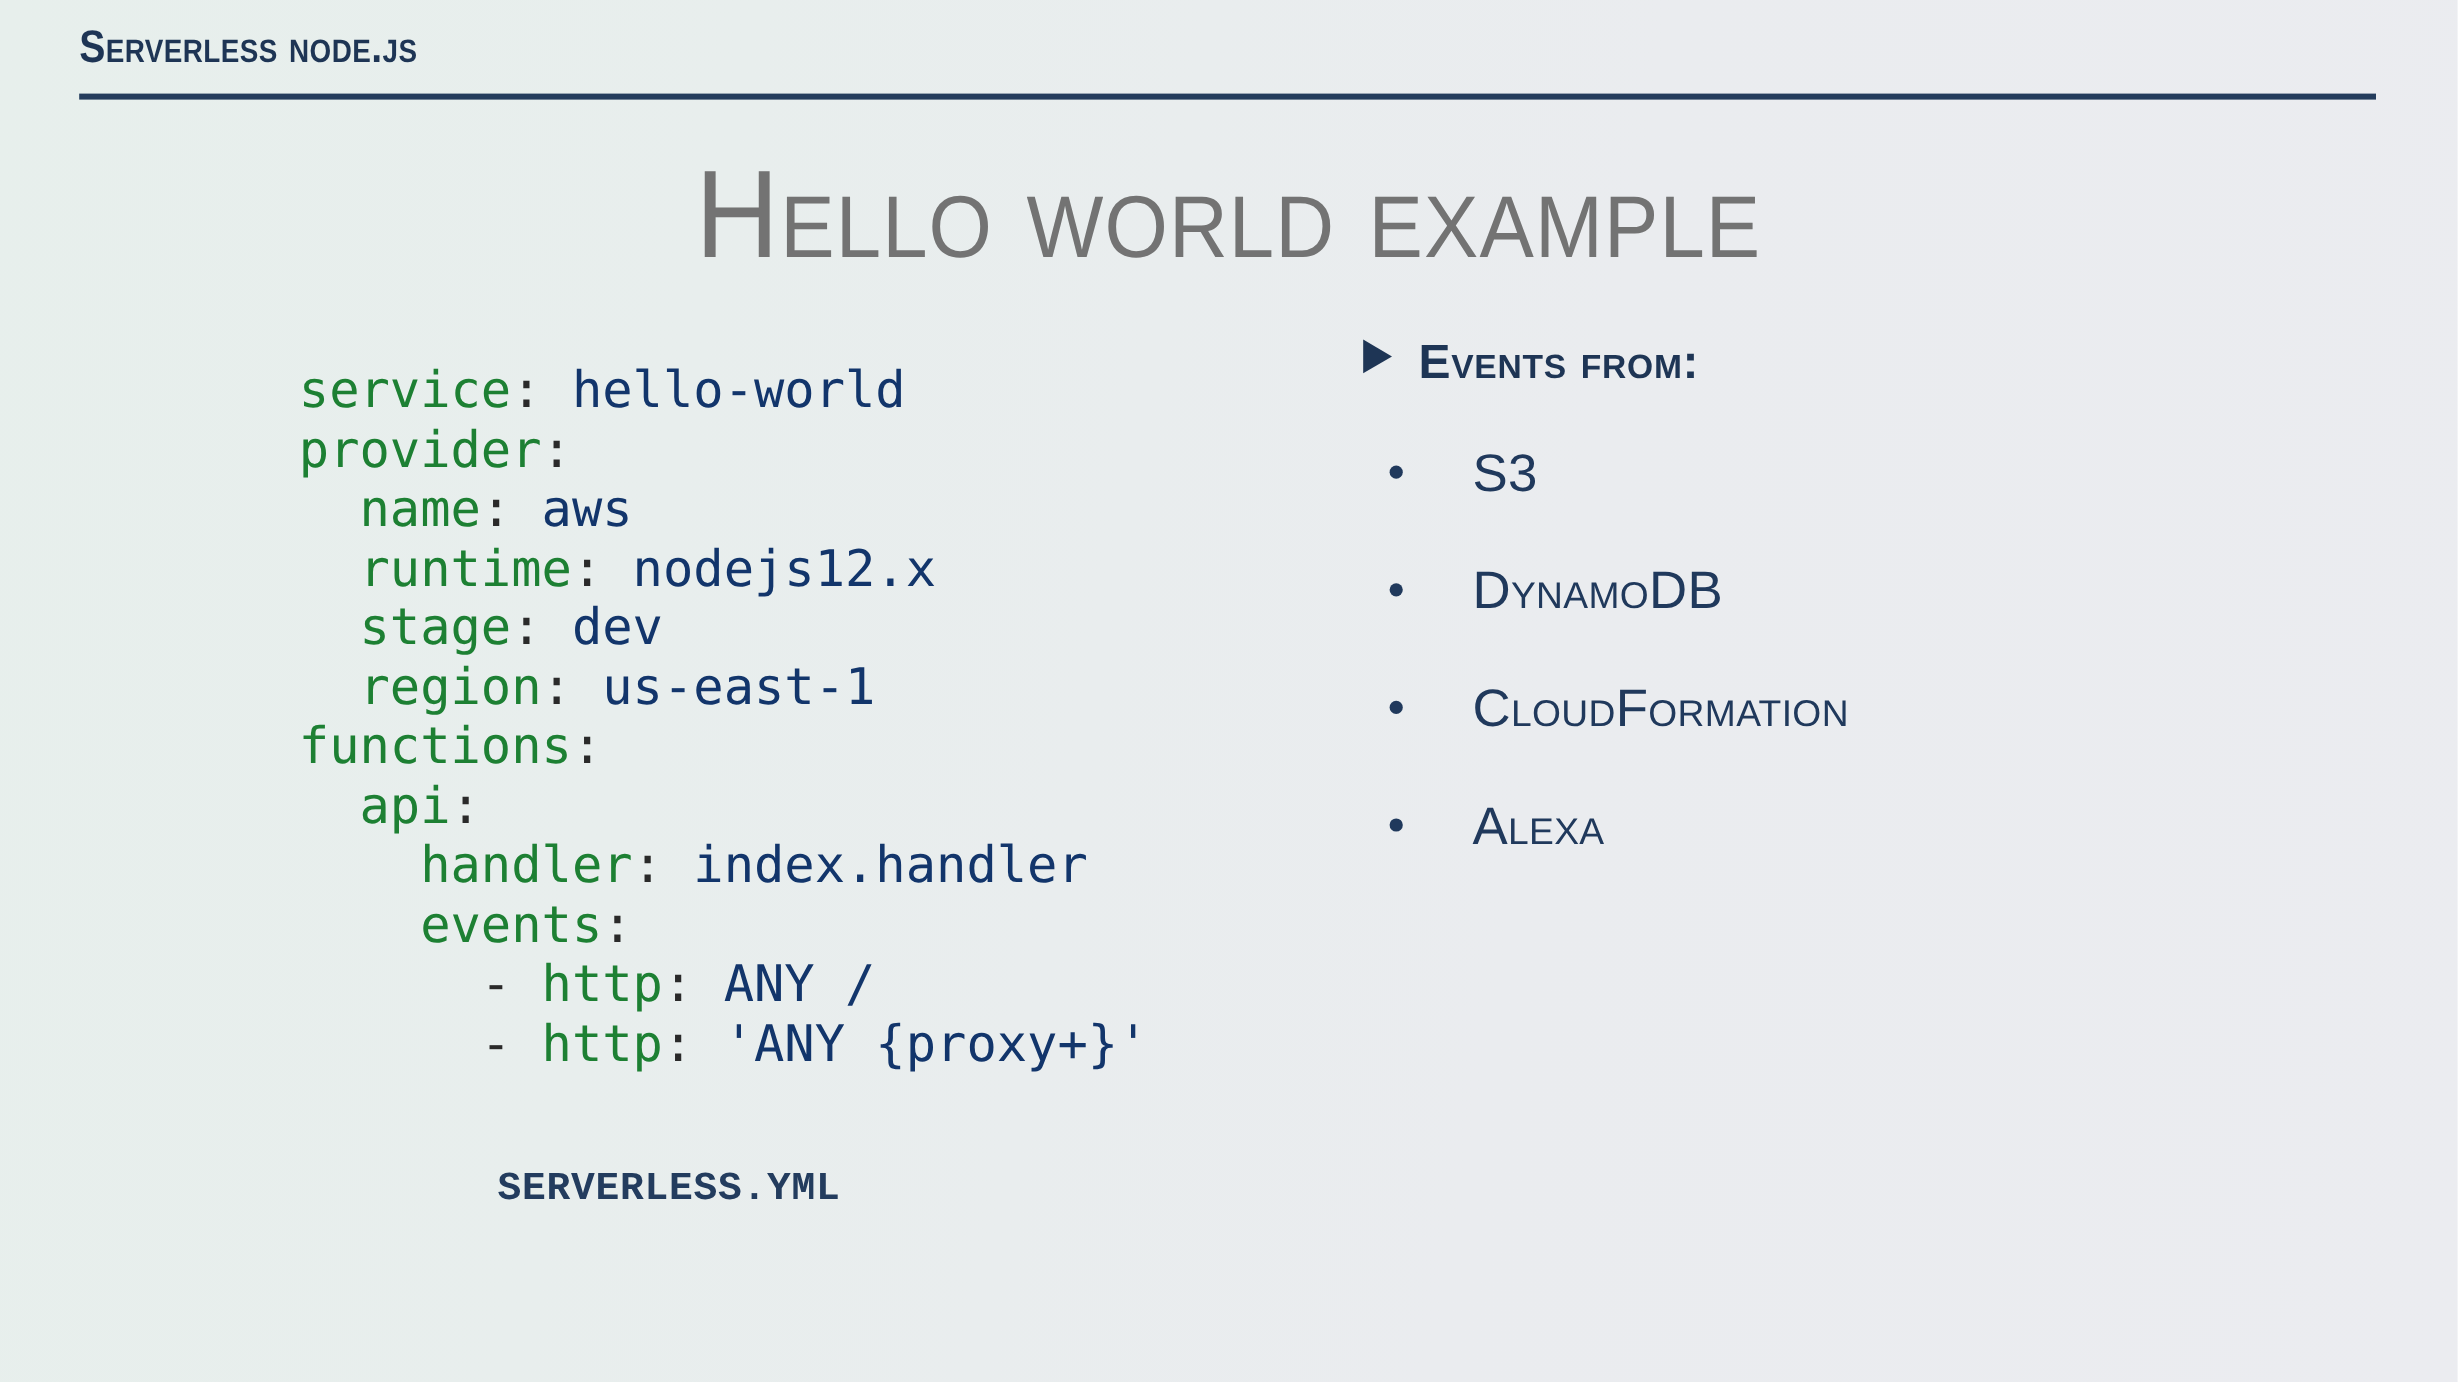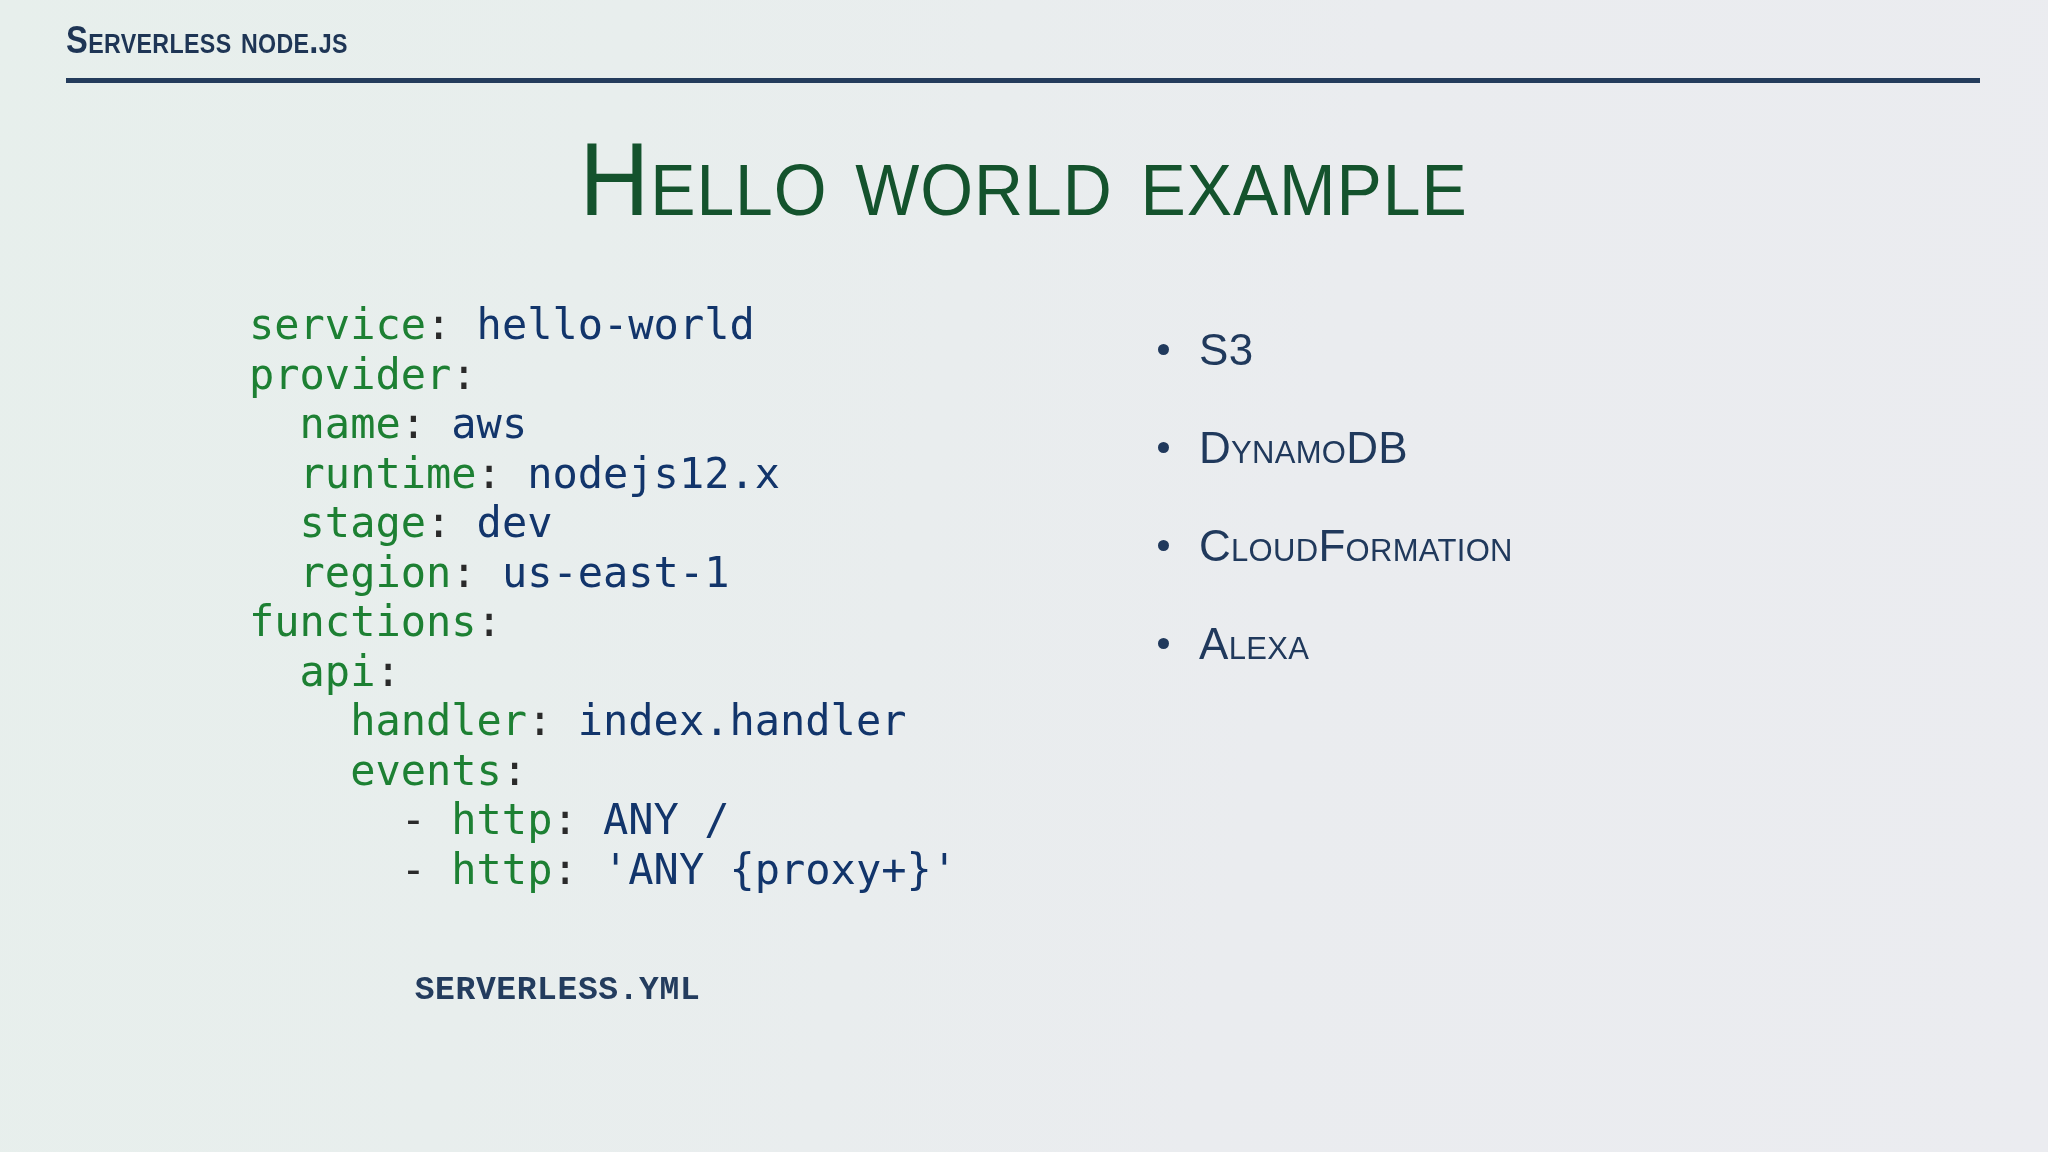--- a/index.html
+++ b/index.html
@@ -56,21 +56,21 @@
     position: absolute;
     left: 0;
     top: 122px;
     width: 2048px;
     text-align: center;
     font-family: "Liberation Sans Narrow", "Liberation Sans", sans-serif;
     font-size: 104px;
     font-weight: 400;
     font-variant: small-caps;
     letter-spacing: 1px;
-    color: #14532d;
+    color: #737373;
     line-height: 1.1;
   }
   .page-title span { display: inline-block; transform: scaleX(0.93); }
 
   
   .body-area {
     position: absolute;
     left: 16px;
     top: 300px;
     width: 2048px;
@@ -150,20 +150,21 @@
   .events-list li {
     display: flex;
     align-items: baseline;
     margin-bottom: 54px;
     font-family: "Liberation Sans", sans-serif;
     font-size: 44px;
     font-variant: small-caps;
     letter-spacing: 0.3px;
     color: #20395c;
     line-height: 1.0;
+    gap: 28px;
   }
 
   .dot-bullet {
     display: inline-block;
     width: 11px; height: 11px;
     border-radius: 50%;
     background: #20395c;
     margin-right: 30px;
     margin-left: 22px;
     flex: 0 0 auto;
@@ -184,20 +185,24 @@
 </h1>
 
 <div class="body-area">
 
   <div class="code-col">
     <pre class="code-block" id="code-block"><div class="code-line"><span class="k">service</span><span class="c">:</span><span class="v"> hello-world</span></div><div class="code-line"><span class="k">provider</span><span class="c">:</span></div><div class="code-line"><span>  </span><span class="k">name</span><span class="c">:</span><span class="v"> aws</span></div><div class="code-line"><span>  </span><span class="k">runtime</span><span class="c">:</span><span class="v"> nodejs12.x</span></div><div class="code-line"><span>  </span><span class="k">stage</span><span class="c">:</span><span class="v"> dev</span></div><div class="code-line"><span>  </span><span class="k">region</span><span class="c">:</span><span class="v"> us-east-1</span></div><div class="code-line"><span class="k">functions</span><span class="c">:</span></div><div class="code-line"><span>  </span><span class="k">api</span><span class="c">:</span></div><div class="code-line"><span>    </span><span class="k">handler</span><span class="c">:</span><span class="v"> index.handler</span></div><div class="code-line"><span>    </span><span class="k">events</span><span class="c">:</span></div><div class="code-line"><span>      </span><span class="d">- </span><span class="k">http</span><span class="c">:</span><span class="v"> ANY /</span></div><div class="code-line"><span>      </span><span class="d">- </span><span class="k">http</span><span class="c">:</span><span class="v"> 'ANY {proxy+}'</span></div></pre>
     <div class="code-caption">SERVERLESS.YML</div>
   </div>
 
   <div class="events-col">
+    <div class="events-heading">
+      <span class="tri-bullet"></span>
+      <span>Events from:</span>
+    </div>
     <ul class="events-list" id="events-list">
         <li>
           <span class="dot-bullet"></span>
           <span>S3</span>
         </li>
         <li>
           <span class="dot-bullet"></span>
           <span>DynamoDB</span>
         </li>
         <li>

